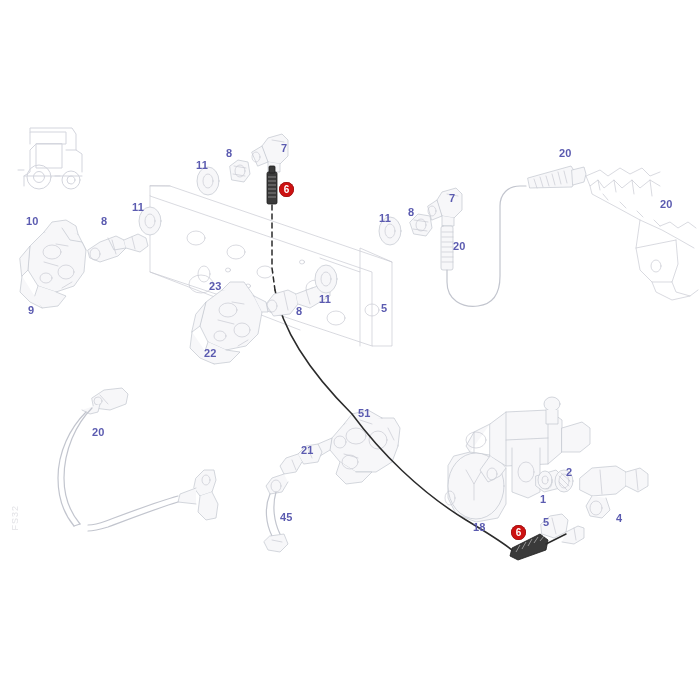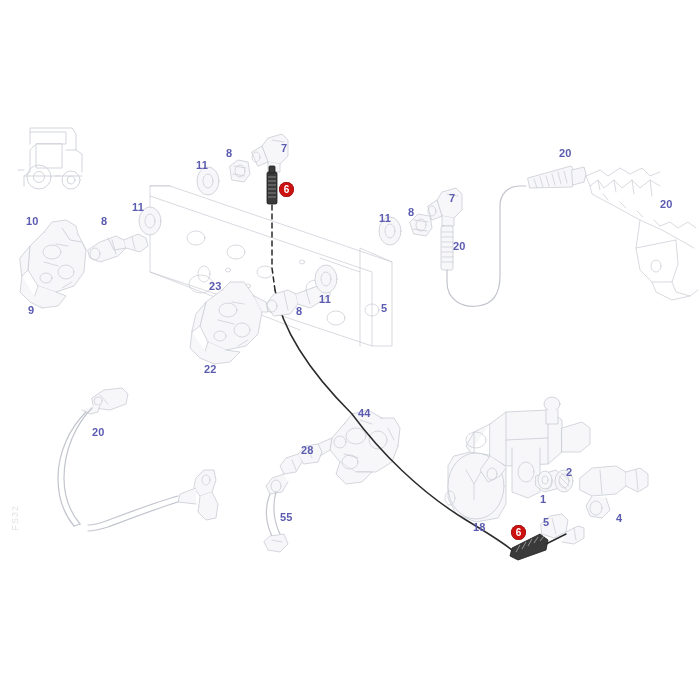--- a/index.html
+++ b/index.html
@@ -353,34 +353,34 @@
   </svg>
 
   <div class="part-label" style="left:26px;top:216px">10</div>
   <div class="part-label" style="left:28px;top:305px">9</div>
   <div class="part-label" style="left:101px;top:216px">8</div>
   <div class="part-label" style="left:132px;top:202px">11</div>
   <div class="part-label" style="left:196px;top:160px">11</div>
   <div class="part-label" style="left:226px;top:148px">8</div>
   <div class="part-label" style="left:281px;top:143px">7</div>
   <div class="part-label" style="left:209px;top:281px">23</div>
-  <div class="part-label" style="left:204px;top:364px">22</div>
+  <div class="part-label" style="left:204px;top:348px">22</div>
   <div class="part-label" style="left:296px;top:306px">8</div>
   <div class="part-label" style="left:319px;top:294px">11</div>
   <div class="part-label" style="left:381px;top:303px">5</div>
   <div class="part-label" style="left:379px;top:213px">11</div>
   <div class="part-label" style="left:408px;top:207px">8</div>
   <div class="part-label" style="left:449px;top:193px">7</div>
   <div class="part-label" style="left:453px;top:241px">20</div>
   <div class="part-label" style="left:559px;top:148px">20</div>
   <div class="part-label" style="left:660px;top:199px">20</div>
   <div class="part-label" style="left:92px;top:427px">20</div>
-  <div class="part-label" style="left:358px;top:408px">44</div>
-  <div class="part-label" style="left:301px;top:445px">28</div>
-  <div class="part-label" style="left:280px;top:512px">55</div>
+  <div class="part-label" style="left:358px;top:408px">51</div>
+  <div class="part-label" style="left:301px;top:445px">21</div>
+  <div class="part-label" style="left:280px;top:512px">45</div>
   <div class="part-label" style="left:473px;top:522px">18</div>
   <div class="part-label" style="left:540px;top:494px">1</div>
   <div class="part-label" style="left:566px;top:467px">2</div>
   <div class="part-label" style="left:616px;top:513px">4</div>
   <div class="part-label" style="left:543px;top:517px">5</div>
 
   <div class="badge" style="left:279px;top:182px">6</div>
   <div class="badge" style="left:511px;top:525px">6</div>
 
   <div class="watermark">FS32</div>

